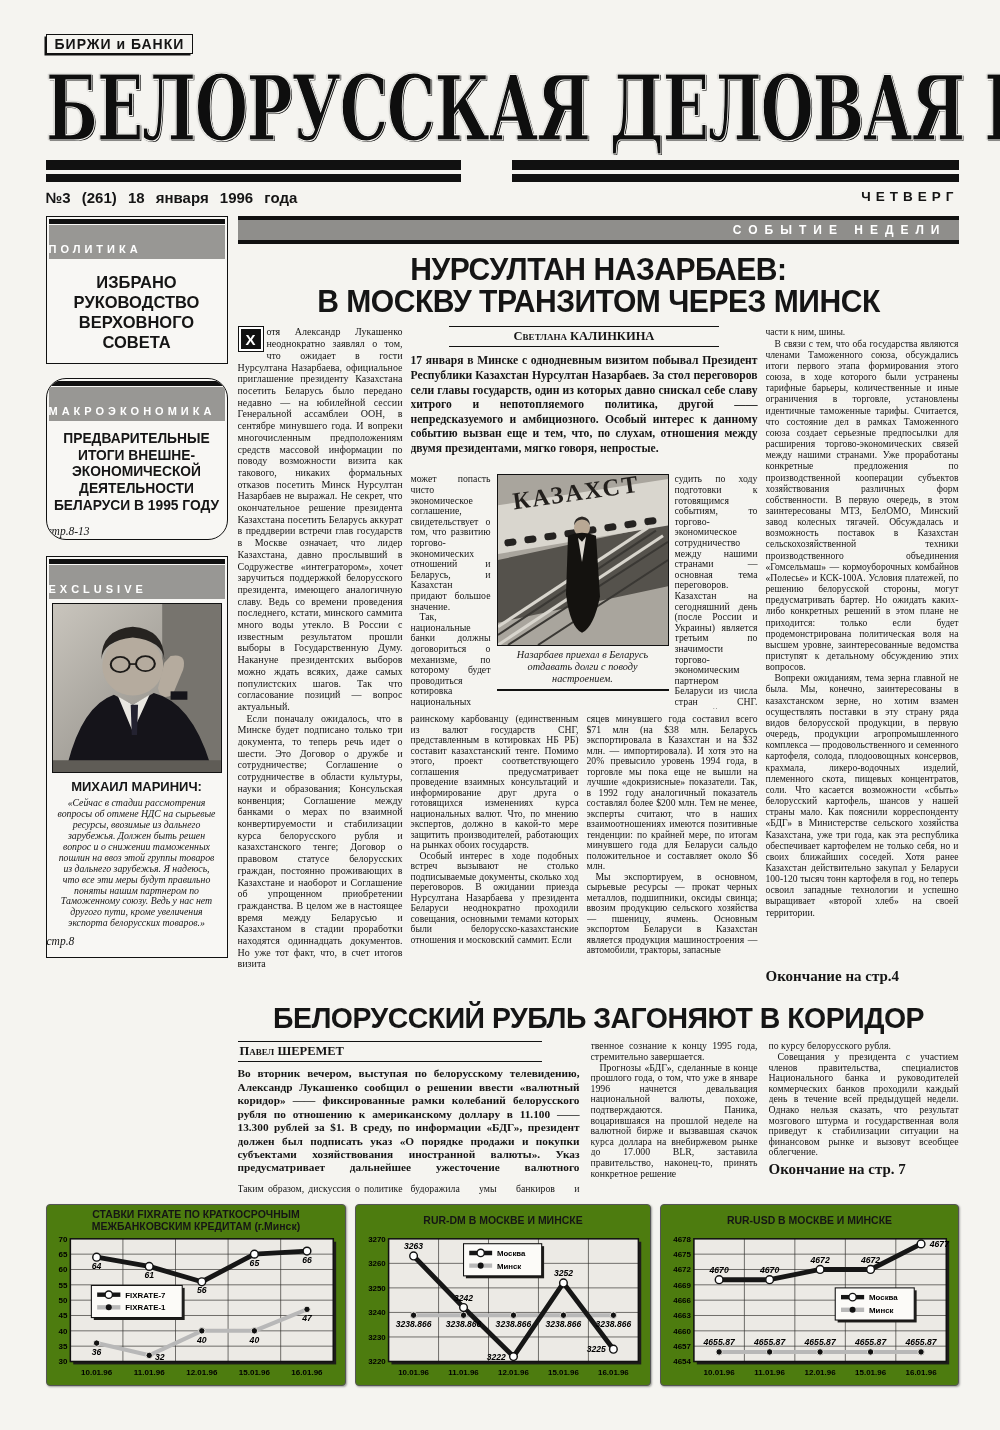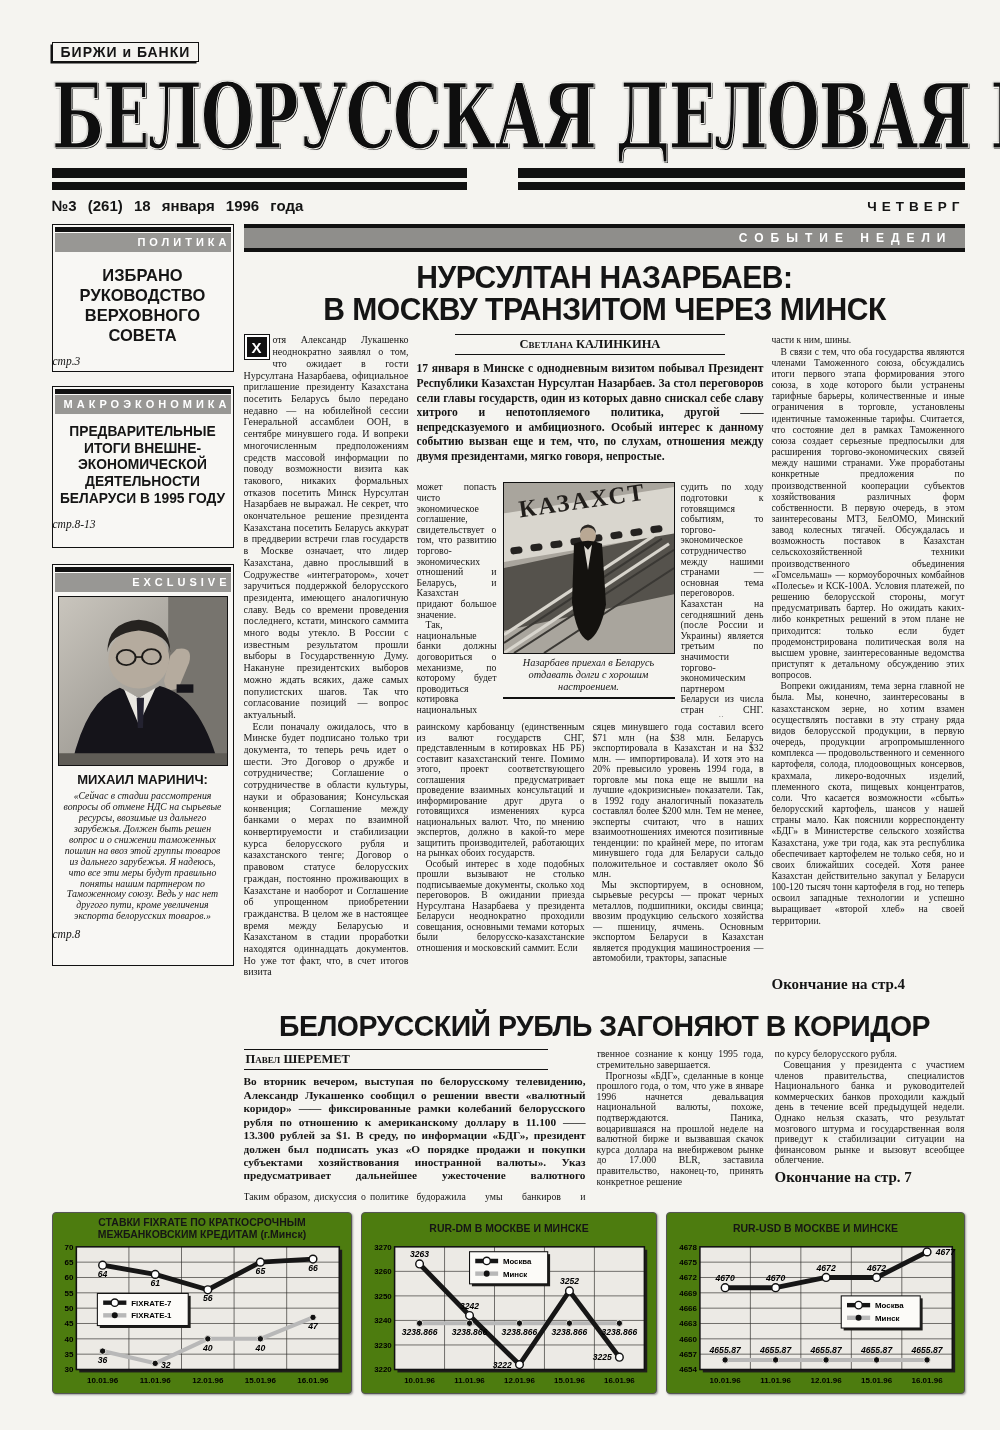--- a/index.html
+++ b/index.html
@@ -1,36 +1,36 @@
 <!DOCTYPE html>
 <html><head>
 <meta charset="utf-8">
 <style>
   html,body{margin:0;padding:0;}
   body{width:1000px;height:1430px;background:#f5f4f0;font-family:"Liberation Serif",serif;color:#151515;overflow:hidden;}
-  .page{position:relative;width:913px;margin:8px auto;padding:34px 0 0 0;left:8px;}
+  .page{position:relative;width:913px;margin:0 auto;padding:34px 0 0 0;left:2px;}
   
   .kicker{display:inline-block;border:1.5px solid #111;box-shadow:-2px 2px 0 -0.5px #111;padding:1px 8px;font-family:"Liberation Sans",sans-serif;font-weight:bold;font-size:14px;letter-spacing:1px;}
   .title-wrap{height:104px;overflow:visible;margin-top:2px;}
   .nameplate{font-family:"DejaVu Serif",serif;font-weight:bold;font-size:59px;white-space:nowrap;transform:scale(1.03,1.52);transform-origin:left top;letter-spacing:-1px;color:#0e0e0e;-webkit-text-stroke:0.8px #f5f4f0;text-shadow:0 0 1px #000,1px 1px 0 #000;}
   .mrule{height:10px;background:linear-gradient(90deg,#111 0 45.5%,transparent 45.5% 51%,#111 51% 100%);}
   .mrule.b{height:8px;margin-top:4px;}
-  .issue-row{display:flex;justify-content:space-between;align-items:flex-end;margin-top:7px;font-family:"Liberation Sans",sans-serif;font-weight:bold;font-size:15px;word-spacing:7px;}
+  .issue-row{display:flex;justify-content:space-between;align-items:flex-start;margin-top:7px;font-family:"Liberation Sans",sans-serif;font-weight:bold;font-size:15px;word-spacing:7px;}
   .weekday{letter-spacing:5px;font-size:13.5px;word-spacing:0;}
   
   .content{display:grid;grid-template-columns:182px 1fr;column-gap:10px;margin-top:10px;height:978px;overflow:hidden;}
   
   .side-box{border:1.3px solid #111;background:#f8f7f4;overflow:hidden;}
   .tagtop{height:5px;background:#111;margin:2px 2px 1px 2px;}
-  .tag{margin:0 2px;background:#989794;color:#fff;font-family:"Liberation Sans",sans-serif;font-weight:bold;font-size:11px;letter-spacing:4px;text-align:right;padding:3px 0 2px;line-height:1.25;}
+  .tag{margin:0 2px;background:#989794;color:#fff;font-family:"Liberation Sans",sans-serif;font-weight:bold;font-size:11px;letter-spacing:4px;text-align:left;padding:18px 0 2px;line-height:1.25;}
   .side-head{font-family:"Liberation Sans",sans-serif;font-weight:bold;text-align:center;margin:10px 6px 0;line-height:1.22;}
   .pageref{font-style:italic;font-size:11.5px;margin-top:10px;}
   .box1{height:146px;}
   .box1 .side-head{font-size:16.5px;margin-top:13px;}
-  .box2{height:160px;margin-top:14px;}
+  .box2{height:160px;margin-top:14px;border-radius:20px;}
   .box2 .side-head{font-size:13.8px;}
   .box3{height:218px;margin-top:21px;}
   .box3 .side-head{font-size:14.5px;margin-top:14px;}
   .boxx{height:400px;margin-top:16px;}
   .boxx figure{margin:4px 5px 0;border:1.5px solid #111;height:168px;overflow:hidden;background:#9a968e;}
   .boxx svg{display:block;width:100%;height:100%;}
   .speaker{font-family:"Liberation Sans",sans-serif;font-weight:bold;font-size:13px;text-align:center;margin-top:6px;}
   .quote{font-style:italic;font-size:9.8px;line-height:1.12;text-align:center;margin:4px 8px 0;}
   .boxx .pageref{margin-top:6px;}
   
@@ -192,30 +192,30 @@
                     <line x1="0" y1="158" x2="158" y2="55"></line>
                     <line x1="10" y1="168" x2="170" y2="66"></line>
                     <line x1="40" y1="168" x2="170" y2="84"></line>
                   </g>
                   <ellipse cx="84" cy="52" rx="8" ry="9" fill="#b9a894"></ellipse>
                   <path d="M76 50 Q76 42 84 41 Q92 42 92 50 Q90 44 84 44 Q78 44 76 50" fill="#2a2724"></path>
                   <path d="M70 60 Q84 54 98 60 L102 120 Q96 150 84 156 Q72 150 68 118 Z" fill="#14120f"></path>
                   <path d="M80 62 L84 86 L88 61 L84 66 Z" fill="#ddd9d1"></path>
                 </svg>
               </div>
-              <figcaption>Назарбаев приехал в Беларусь отдавать долги с хорошим настроением.</figcaption>
+              <figcaption>Назарбаев приехал в Беларусь отдавать долги с поводу настроением.</figcaption>
             </figure>
             <div class="coltext">
                 <p>судить по ходу подготовки к готовящимся событиям, то торгово-экономическое сотрудничество между нашими странами — основная тема переговоров. Казахстан на сегодняшний день (после России и Украины) является третьим по значимости торгово-экономическим партнером Беларуси из числа стран СНГ. Взаимный товарооборот за 11 ме-</p>
               </div>
           </div>
           <div class="botrow">
             <div class="coltext">
                 <p>раинскому карбованцу (единственным из валют государств СНГ, представленным в котировках НБ РБ) составит казахстанский тенге. Помимо этого, проект соответствующего соглашения предусматривает проведение взаимных консультаций и информирование друг друга о готовящихся изменениях курса национальных валют. Что, по мнению экспертов, должно в какой-то мере защитить производителей, работающих на рынках обоих государств.</p>
-                <p>Особый интерес в ходе подобных прошли вызывают не столько подписываемые документы, сколько ход переговоров. В ожидании приезда Нурсултана Назарбаева у президента Беларуси неоднократно проходили совещания, основными темами которых были белорусско-казахстанские отношения и московский саммит. Если</p>
+                <p>Особый интерес в ходе подобных встреч вызывают не столько подписываемые документы, сколько ход переговоров. В ожидании приезда Нурсултана Назарбаева у президента Беларуси неоднократно проходили совещания, основными темами которых были белорусско-казахстанские отношения и московский саммит. Если</p>
               </div>
             <div class="coltext">
                 <p>сяцев минувшего года составил всего $71 млн (на $38 млн. Беларусь экспортировала в Казахстан и на $32 млн. — импортировала). И хотя это на 20% превысило уровень 1994 года, в торговле мы пока еще не вышли на лучшие «докризисные» показатели. Так, в 1992 году аналогичный показатель составлял более $200 млн. Тем не менее, эксперты считают, что в наших взаимоотношениях имеются позитивные тенденции: по крайней мере, по итогам минувшего года для Беларуси сальдо положительное и составляет около $6 млн.</p>
                 <p>Мы экспортируем, в основном, сырьевые ресурсы — прокат черных металлов, подшипники, оксиды свинца; ввозим продукцию сельского хозяйства — пшеницу, ячмень. Основным экспортом Беларуси в Казахстан является продукция машиностроения — автомобили, тракторы, запасные</p>
               </div>
           </div>
         </div>
 
         <div class="a1c6">
           <div class="coltext">

